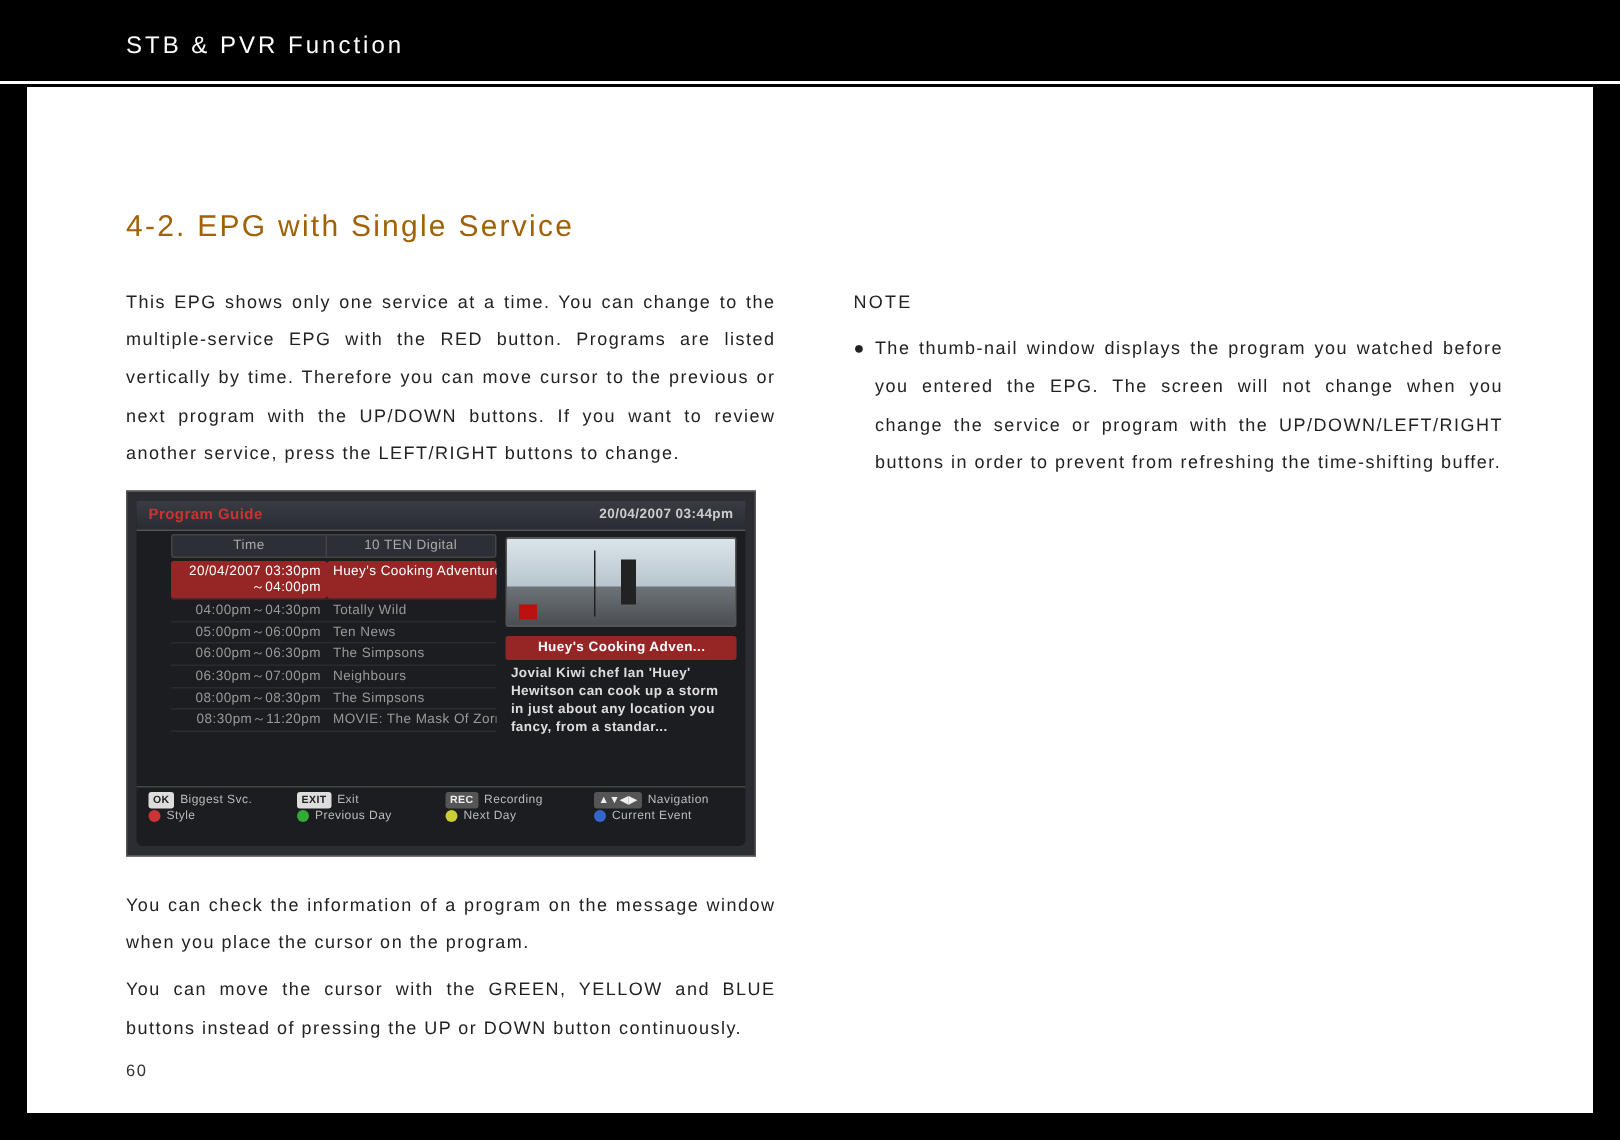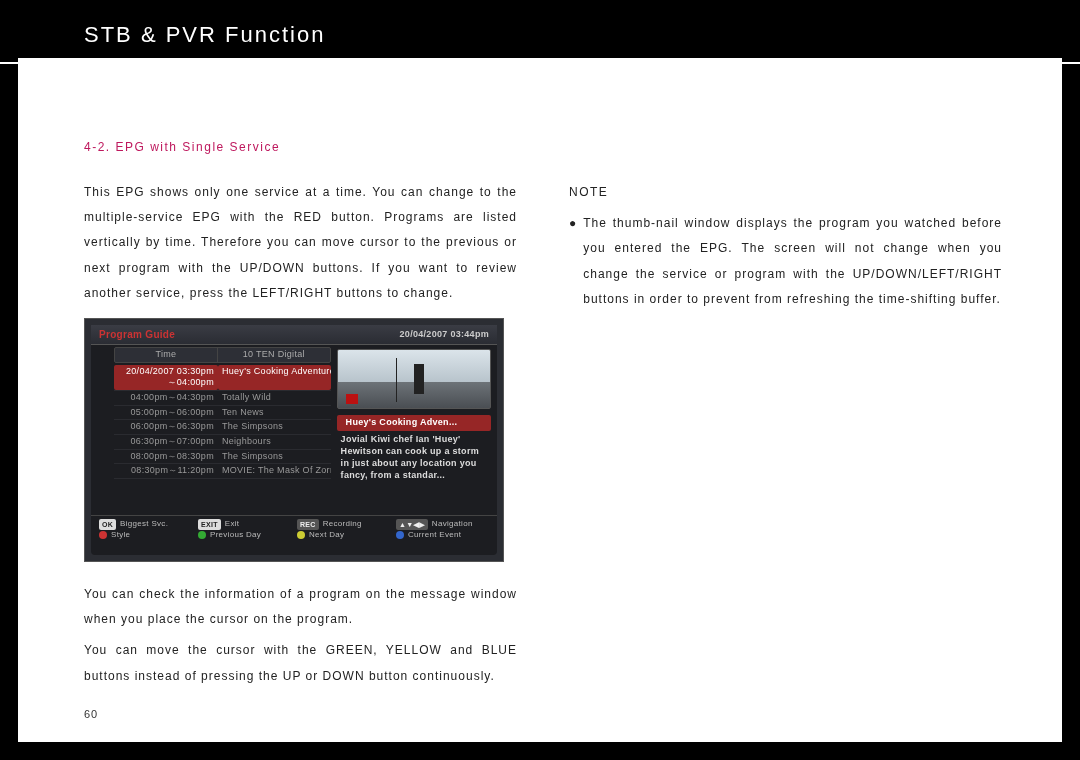--- a/index.html
+++ b/index.html
@@ -8,38 +8,38 @@
     width: 1080px;
     height: 760px;
     font-family: Arial, Helvetica, sans-serif;
     color: #333;
     position: relative;
   }
   .header-band {
     background: #000;
     color: #fff;
     padding: 22px 4px 14px 84px;
-    font-size: 22px;
+    font-size: 16px;
     letter-spacing: 2px;
     border-bottom: 2px solid #fff;
   }
   .page-body {
     background: #fff;
     position: absolute;
     top: 58px;
     left: 18px;
     right: 18px;
     bottom: 18px;
     padding: 82px 60px 20px 66px;
   }
   .section-title {
-    font-size: 12px;
+    font-size: 20px;
     letter-spacing: 1.5px;
     margin-bottom: 26px;
-    color: #be185d;
+    color: #a16207;
   }
   .two-col {
     display: flex;
     gap: 52px;
   }
   .col {
     flex: 1;
     font-size: 12px;
     letter-spacing: 1px;
     line-height: 2.1;
@@ -64,21 +64,21 @@
   }
   .fig-inner {
     position: absolute;
     top: 6px; left: 6px; right: 6px; bottom: 6px;
     background: #1c1d21;
     border-radius: 4px;
   }
   .fig-header {
     display: flex;
     justify-content: space-between;
-    align-items: flex-end;
+    align-items: flex-start;
     background: linear-gradient(#3a3c44,#2a2c33);
     border-bottom: 1px solid #555;
     padding: 3px 8px;
     color: #ccc;
   }
   .pg-title { color: #c33; font-weight: bold; font-size: 10px; }
   .pg-date { font-weight: bold; }
   .fig-body { display: flex; height: 170px; }
   .list-pane { width: 60%; padding: 2px 4px 2px 23px; }
   .col-head {
@@ -109,21 +109,21 @@
     background: linear-gradient(180deg,#dbe4ea 0%,#b8c4cc 55%,#6d7378 55%,#4a4e53 100%);
     position: relative;
     border: 1px solid #555; border-radius: 2px;
   }
   .flagpole { position:absolute; left:38%; top:8px; width:1px; height:44px; background:#222;}
   .person { position:absolute; left:50%; top:14px; width:10px; height:30px; background:#222; }
   .redsq { position:absolute; left:8px; bottom:4px; width:12px; height:10px; background:#b11; }
   .prev-title {
     margin-top: 6px;
     background: #962626; color: #fff;
-    padding: 2px 9px; border-radius: 2px;
+    padding: 2px 22px; border-radius: 2px;
     white-space: nowrap; overflow: hidden; font-weight: bold;
   }
   .prev-desc {
     color: #ddd; padding: 2px 4px; font-weight: bold;
     line-height: 1.35;
   }
   .fig-controls {
     border-top: 1px solid #444;
     display: flex; flex-direction: column;
     padding: 3px 8px 2px 8px;

